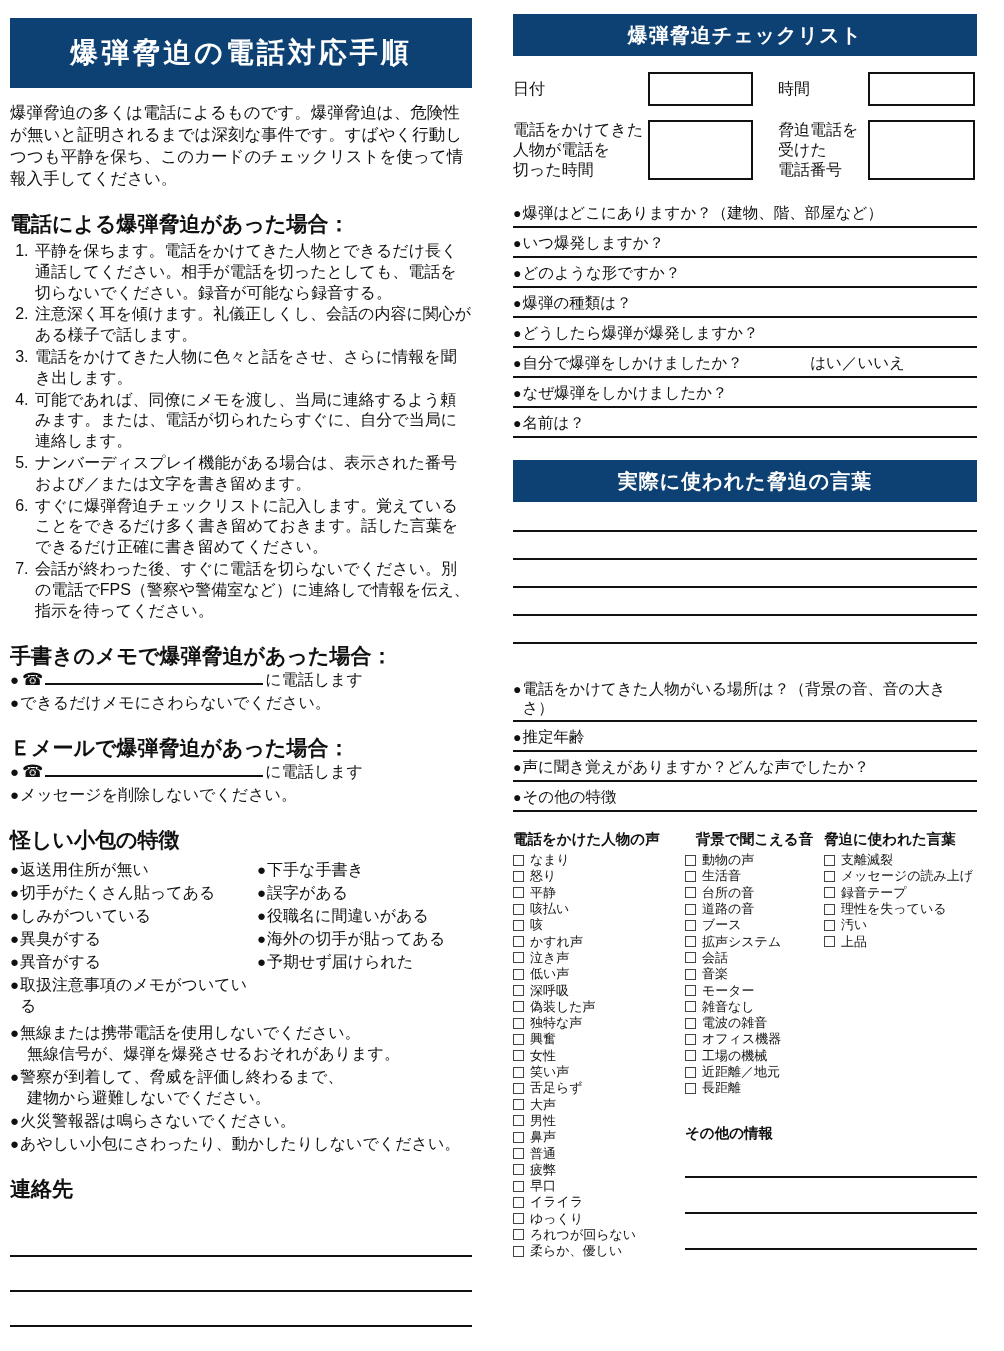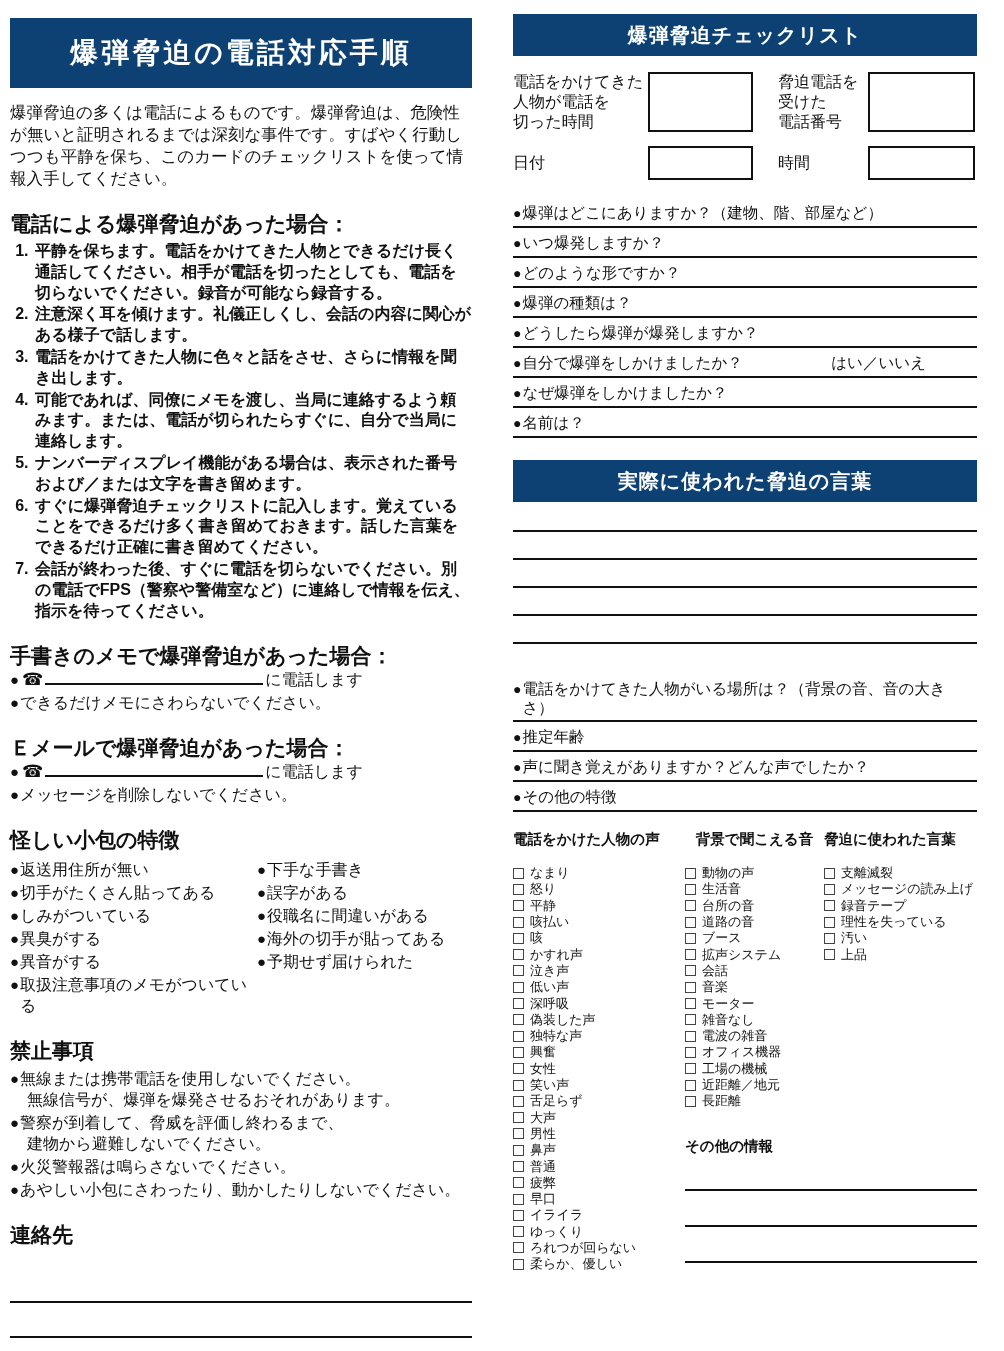--- a/index.html
+++ b/index.html
@@ -22,21 +22,21 @@
   
   .title-banner {
     margin-top:4px; height:70px; background:#0d4174; color:#fff;
     display:flex; align-items:center; justify-content:center;
     font-size:28px; font-weight:bold; letter-spacing:3px;
   }
   .intro { margin-top:13px; font-size:16.5px; line-height:22px; }
   .h2 { font-size:21px; font-weight:bold; margin:23px 0 0 0; line-height:23px; }
   ol.procedure {
     margin:6px 0 0 0; padding:0 0 0 23px;
-    font-size:16px; line-height:20.8px;font-weight:bold;
+    font-size:16px; line-height:20.8px;
   }
   ol.procedure li { margin:0 0 1px 0; padding-left:2px; }
   .b { display:flex; align-items:baseline; font-size:16px; line-height:21px; margin-top:2px; }
   .dot { flex:none; margin-right:1px; font-size:15px; }
   .tel { flex:none; font-size:17px; margin:0 2px; }
   .fill-line {
     display:inline-block; width:218px; height:14px;
     border-bottom:2px solid #111; margin-right:2px;
   }
   .pkg-grid { display:flex; margin-top:6px; }
@@ -66,32 +66,32 @@
   .fbox.big2  { width:107px; height:60px; }
 
   .qsec { margin-top:18px; }
   .qrow {
     display:flex; align-items:baseline;
     border-bottom:2px solid #111;
     font-size:15.5px; line-height:19px;
     padding:5px 0 3px 0; min-height:19px;
   }
   .qrow .dot { font-size:14px; }
-  .yesno { margin-left:auto; margin-right:51px; }
+  .yesno { margin-left:auto; margin-right:72px; }
 
   .lines5 { margin-top:2px; }
   .wline2 { height:26px; border-bottom:2px solid #111; }
 
   .cols { display:flex; margin-top:18px; }
   .ckcol1 { width:172px; flex:none; }
   .ckgroup { flex:1; display:flex; flex-direction:column; }
   .ckrow { display:flex; }
   .ckcol2 { width:139px; flex:none;text-align:center; }
   .ckcol3 { flex:1; }
-  .c-head { font-size:14.5px; font-weight:bold; line-height:18px; margin-bottom:17px; }
+  .c-head { font-size:14.5px; font-weight:bold; line-height:18px; margin-bottom:4px; }
   .chk { display:flex; align-items:center; height:16.3px; font-size:13px; }
   .chk .box {
     box-sizing:border-box; width:11px; height:11px;
     border:1.3px solid #444; margin-right:6px; flex:none; background:#fff;
   }
   .other-info { margin-top:28px; padding-right:0; }
   .other-info .c-head { margin-bottom:0; }
   .wline3 { height:34px; border-bottom:2px solid #111; }
 </style>
 </head>
@@ -185,21 +185,20 @@
             <span class="dot">●</span>
             <span>海外の切手が貼ってある</span>
           </div>
         <div class="b">
             <span class="dot">●</span>
             <span>予期せず届けられた</span>
           </div>
       </div>
     </div>
 
-    <div class="h2">禁止事項</div>
     <div style="margin-top:6px;">
       <div class="b">
           <span class="dot">●</span>
           <span>無線または携帯電話を使用しないでください。</span>
         </div>
       <div class="sub">無線信号が、爆弾を爆発させるおそれがあります。</div>
       <div class="b">
           <span class="dot">●</span>
           <span>警察が到着して、脅威を評価し終わるまで、</span>
         </div>
@@ -221,41 +220,41 @@
       <div class="wline"></div>
 
     </div>
   </div>
 
   <div class="col-right">
 
     <div class="bar">爆弾脅迫チェックリスト</div>
 
     <div class="fields">
+      <div class="frow">
+        <div class="flabel w1">日付</div>
+        <div class="fbox small"></div>
+        <div class="fgap"></div>
+        <div class="flabel w2">時間</div>
+        <div class="fbox small2"></div>
+      </div>
       <div class="frow frow2">
         <div class="flabel w1">
           <div>電話をかけてきた</div>
           <div>人物が電話を</div>
           <div>切った時間</div>
         </div>
         <div class="fbox big"></div>
         <div class="fgap"></div>
         <div class="flabel w2">
           <div>脅迫電話を</div>
           <div>受けた</div>
           <div>電話番号</div>
         </div>
         <div class="fbox big2"></div>
-      </div>
-      <div class="frow">
-        <div class="flabel w1">日付</div>
-        <div class="fbox small"></div>
-        <div class="fgap"></div>
-        <div class="flabel w2">時間</div>
-        <div class="fbox small2"></div>
       </div>
     </div>
 
     <div class="qsec">
       <div style="margin-top:8px;">
         <div class="qrow">
             <span class="dot">●</span>
             <span>爆弾はどこにありますか？（建物、階、部屋など）</span>
           </div>
         <div class="qrow">

